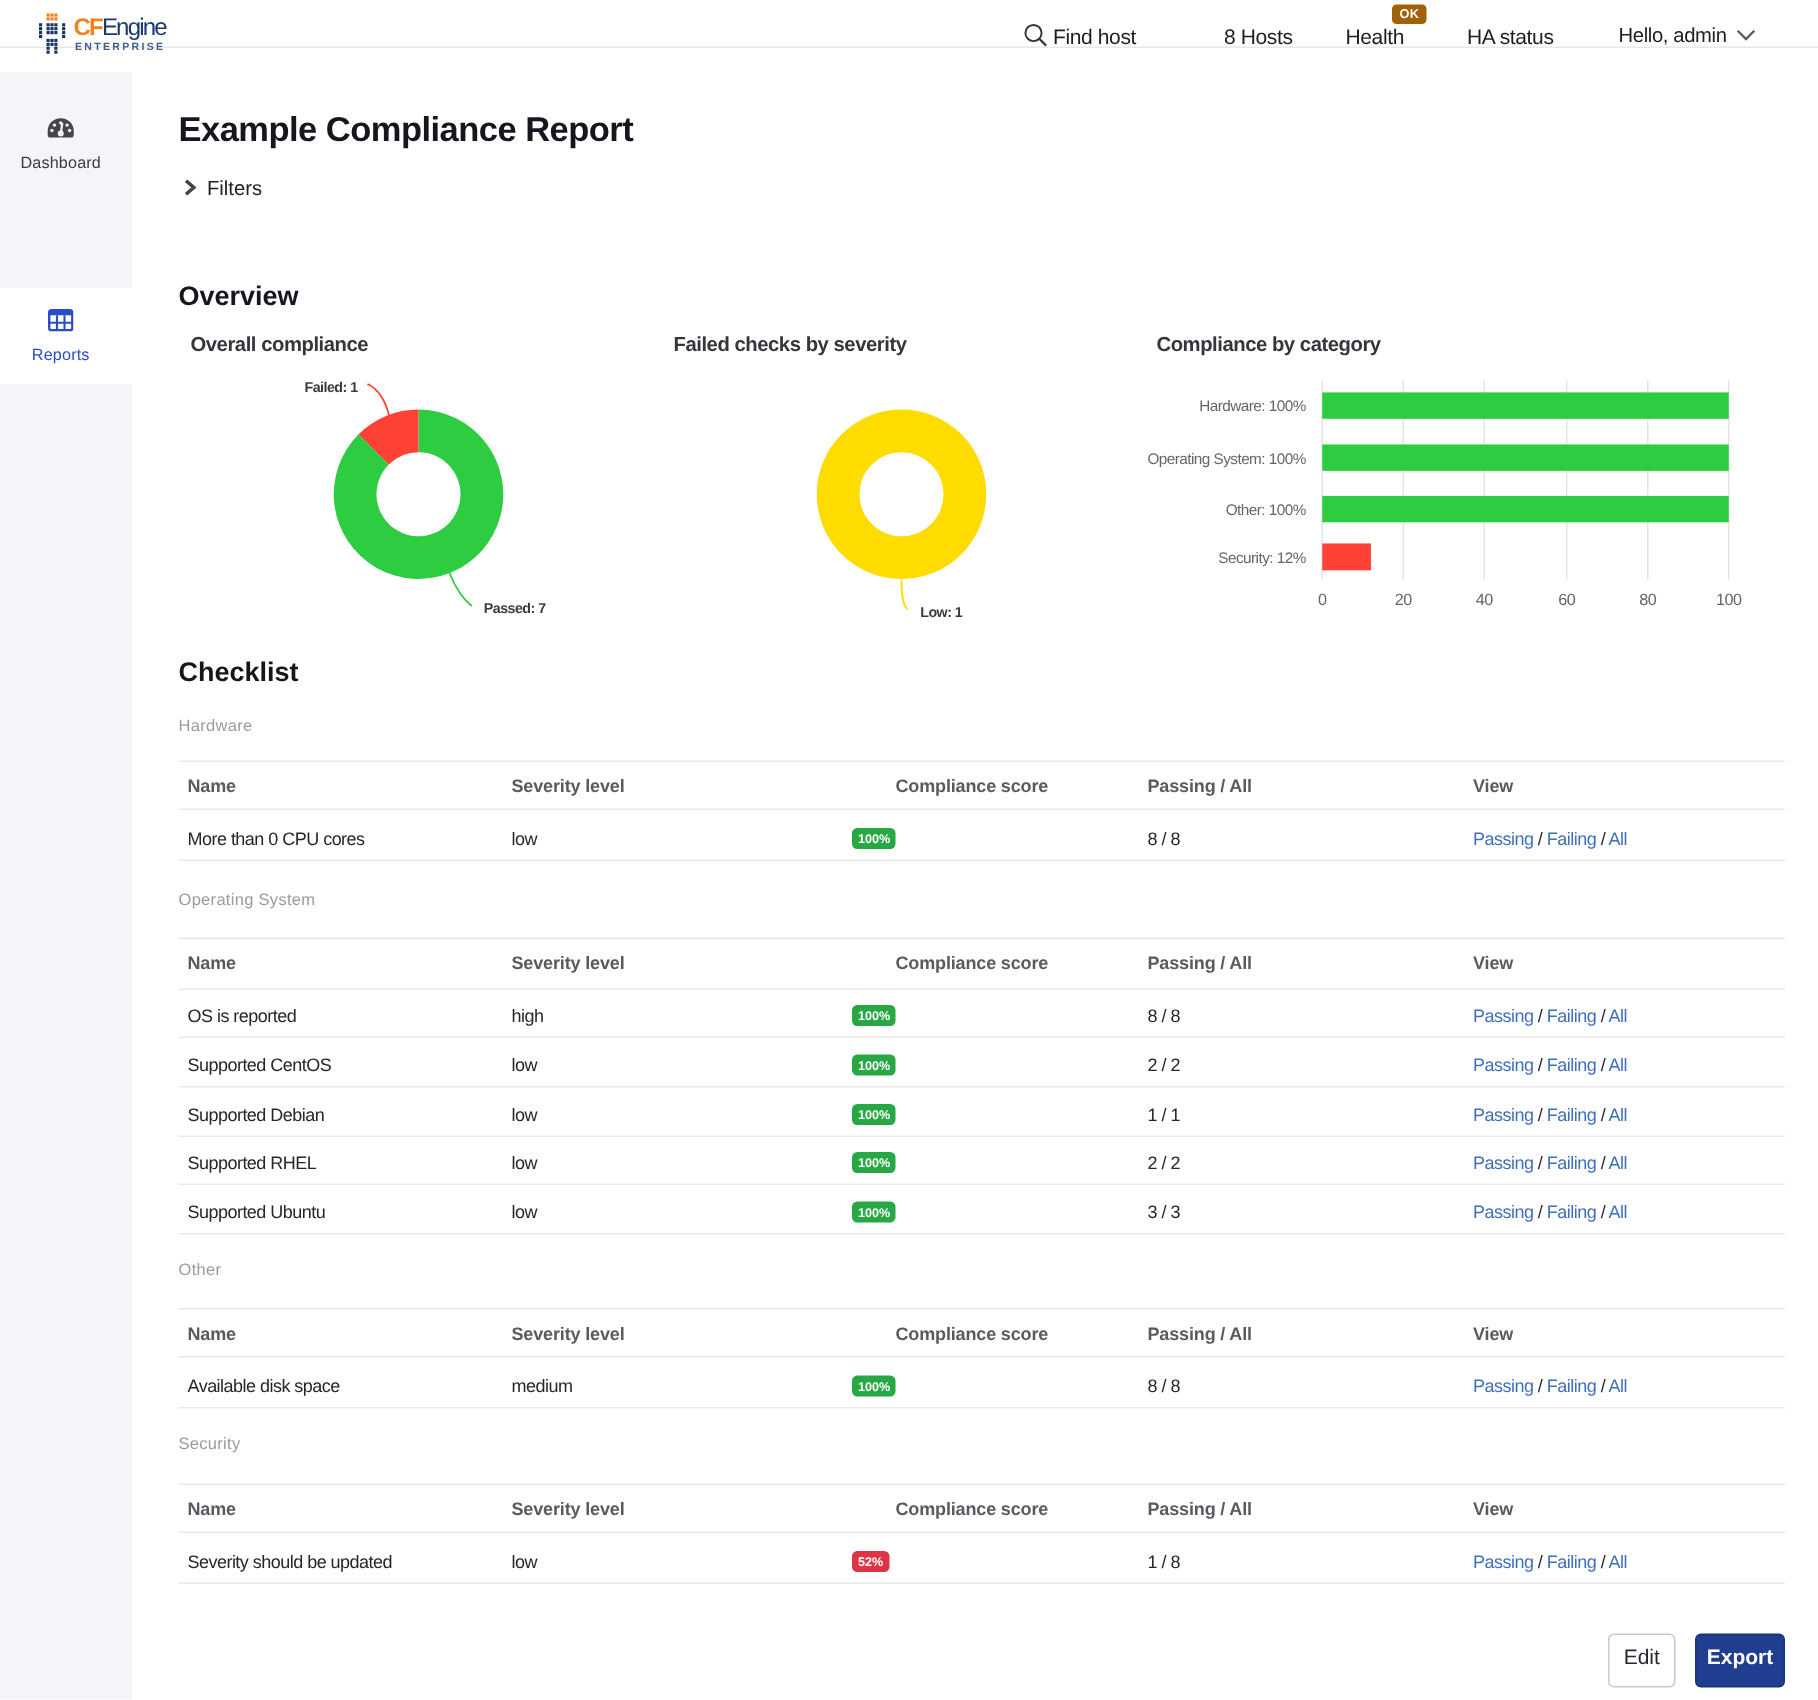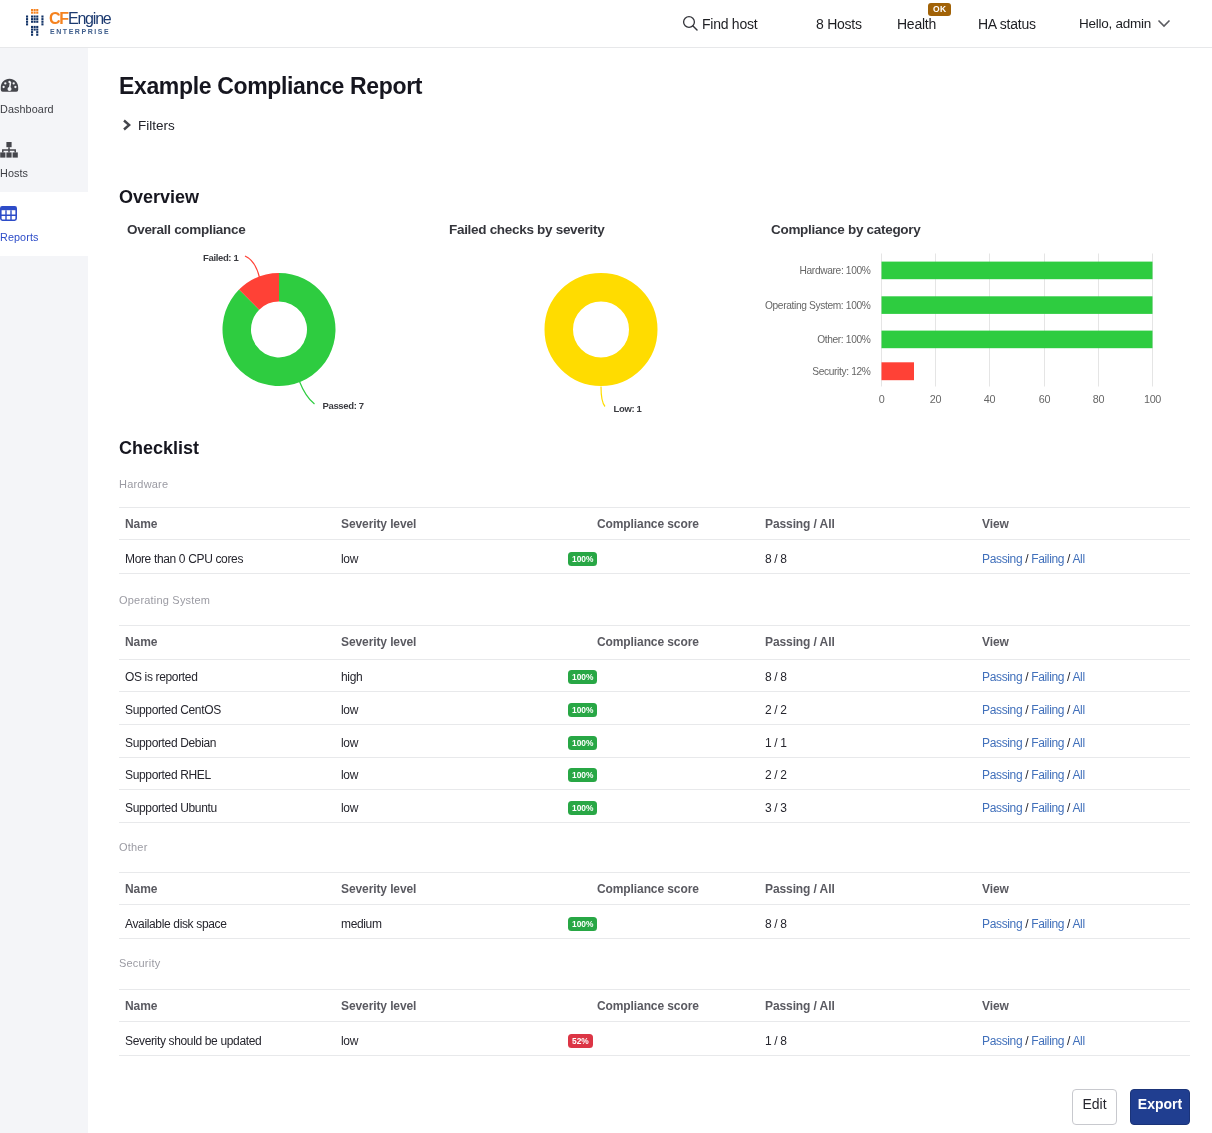--- a/index.html
+++ b/index.html
@@ -1,30 +1,30 @@
 <!DOCTYPE html>
 <html><head>
 <meta charset="utf-8">
 <style>
 * { margin:0; padding:0; box-sizing:border-box; }
 html,body { width:1212px; height:1133px; background:#ffffff; font-family:"Liberation Sans",sans-serif; overflow:hidden; }
 body { position:relative; }
 
-#header { position:absolute; left:0; top:0; width:1212px; height:48px; background:#fff; border-bottom:1px solid #e7e8ea; z-index:5; }
+#header { position:absolute; left:0; top:0; width:1212px; height:32px; background:#fff; border-bottom:1px solid #e7e8ea; z-index:5; }
 #logo { position:absolute; left:26px; top:8px; }
 #logotxt { position:absolute; left:49px; top:11px; }
 #logotxt .l1 { font-size:16px; letter-spacing:-1.2px; line-height:16px; }
 #logotxt .cf { color:#f5821f; font-weight:bold; }
 #logotxt .eng { color:#1c3a70; }
 #logotxt .l2 { font-size:7px; color:#3f5e8c; letter-spacing:1.55px; margin-top:0.5px; margin-left:1px; line-height:7px; font-weight:bold; }
 .hitem { position:absolute; top:0; height:48px; line-height:48px; font-size:14px; letter-spacing:-0.25px; color:#1d1e22; white-space:nowrap; }
 #okbadge { position:absolute; left:31px; top:3px; background:#a16207; color:#fff; font-size:8.5px; font-weight:bold; padding:2px 5px; border-radius:3px; line-height:9px; letter-spacing:0.3px; }
 
 #sidebar { position:absolute; left:0; top:48px; width:88px; height:1085px; background:#f4f5f8; }
-.sitem { position:absolute; left:0; width:88px; height:64px; padding-right:7px; color:#3b3c42; }
+.sitem { position:absolute; left:0; width:88px; height:64px; padding-right:7px; text-align:center; color:#3b3c42; }
 .sitem .ic { position:absolute; left:0; right:7px; top:14px; height:18px; }
 .sitem .lb { position:absolute; left:0; right:7px; top:39px; font-size:10.8px; letter-spacing:0.1px; }
 .sitem.active { background:#ffffff; color:#2d4cc8; }
 
 #h1 { position:absolute; left:119px; top:73px; font-size:23px; font-weight:bold; color:#16161f; letter-spacing:-0.35px; }
 #filters { position:absolute; left:122px; top:117px; font-size:13.5px; line-height:18px; color:#212229; }
 #filters svg { vertical-align:-1px; }
 #overview { position:absolute; left:119px; top:187px; font-size:18px; font-weight:bold; color:#16161f; }
 #charts { position:absolute; left:119px; top:215px; }
 #checklist { position:absolute; left:119px; top:438px; font-size:18px; font-weight:bold; color:#16161f; }
@@ -119,30 +119,20 @@
       <circle cx="9.5" cy="4" r="1.15" fill="#f4f5f8"></circle>
           <circle cx="5.3" cy="5.4" r="1.15" fill="#f4f5f8"></circle>
           <circle cx="13.7" cy="5.4" r="1.15" fill="#f4f5f8"></circle>
           <circle cx="3.6" cy="9" r="1.15" fill="#f4f5f8"></circle>
           <circle cx="15.4" cy="9" r="1.15" fill="#f4f5f8"></circle>
       <line x1="9.5" y1="10.8" x2="10.5" y2="4.6" stroke="#f4f5f8" stroke-width="1.5" stroke-linecap="round"></line>
       <circle cx="9.5" cy="11" r="2" fill="#f4f5f8"></circle>
     </svg></div>
     <div class="lb">Dashboard</div>
   </div>
-  <div class="sitem" style="top:80px;">
-    <div class="ic"><svg width="18" height="16" viewBox="0 0 18 16">
-      <rect x="6.4" y="0" width="5.2" height="5.2" fill="#45464c"></rect>
-      <rect x="0.2" y="10.4" width="5.2" height="5.2" fill="#45464c"></rect>
-          <rect x="6.4" y="10.4" width="5.2" height="5.2" fill="#45464c"></rect>
-          <rect x="12.6" y="10.4" width="5.2" height="5.2" fill="#45464c"></rect>
-      <path d="M9,5.2 V8 M2.8,10.4 V8 H15.2 V10.4 M9,8 V10.4" fill="none" stroke="#45464c" stroke-width="1.5"></path>
-    </svg></div>
-    <div class="lb">Hosts</div>
-  </div>
   <div class="sitem active" style="top:144px;">
     <div class="ic"><svg width="17" height="15" viewBox="0 0 17 15">
       <rect x="0.8" y="0.8" width="15.4" height="13.4" rx="1.6" fill="none" stroke="#2d4cc8" stroke-width="1.6"></rect>
       <rect x="0.8" y="0.8" width="15.4" height="3.4" fill="#2d4cc8"></rect>
       <path d="M6,4.2 V14 M11,4.2 V14 M0.8,9.2 H16.2" stroke="#2d4cc8" stroke-width="1.4" fill="none"></path>
     </svg></div>
     <div class="lb" style="font-weight:normal;">Reports</div>
   </div>
 </div>
 

